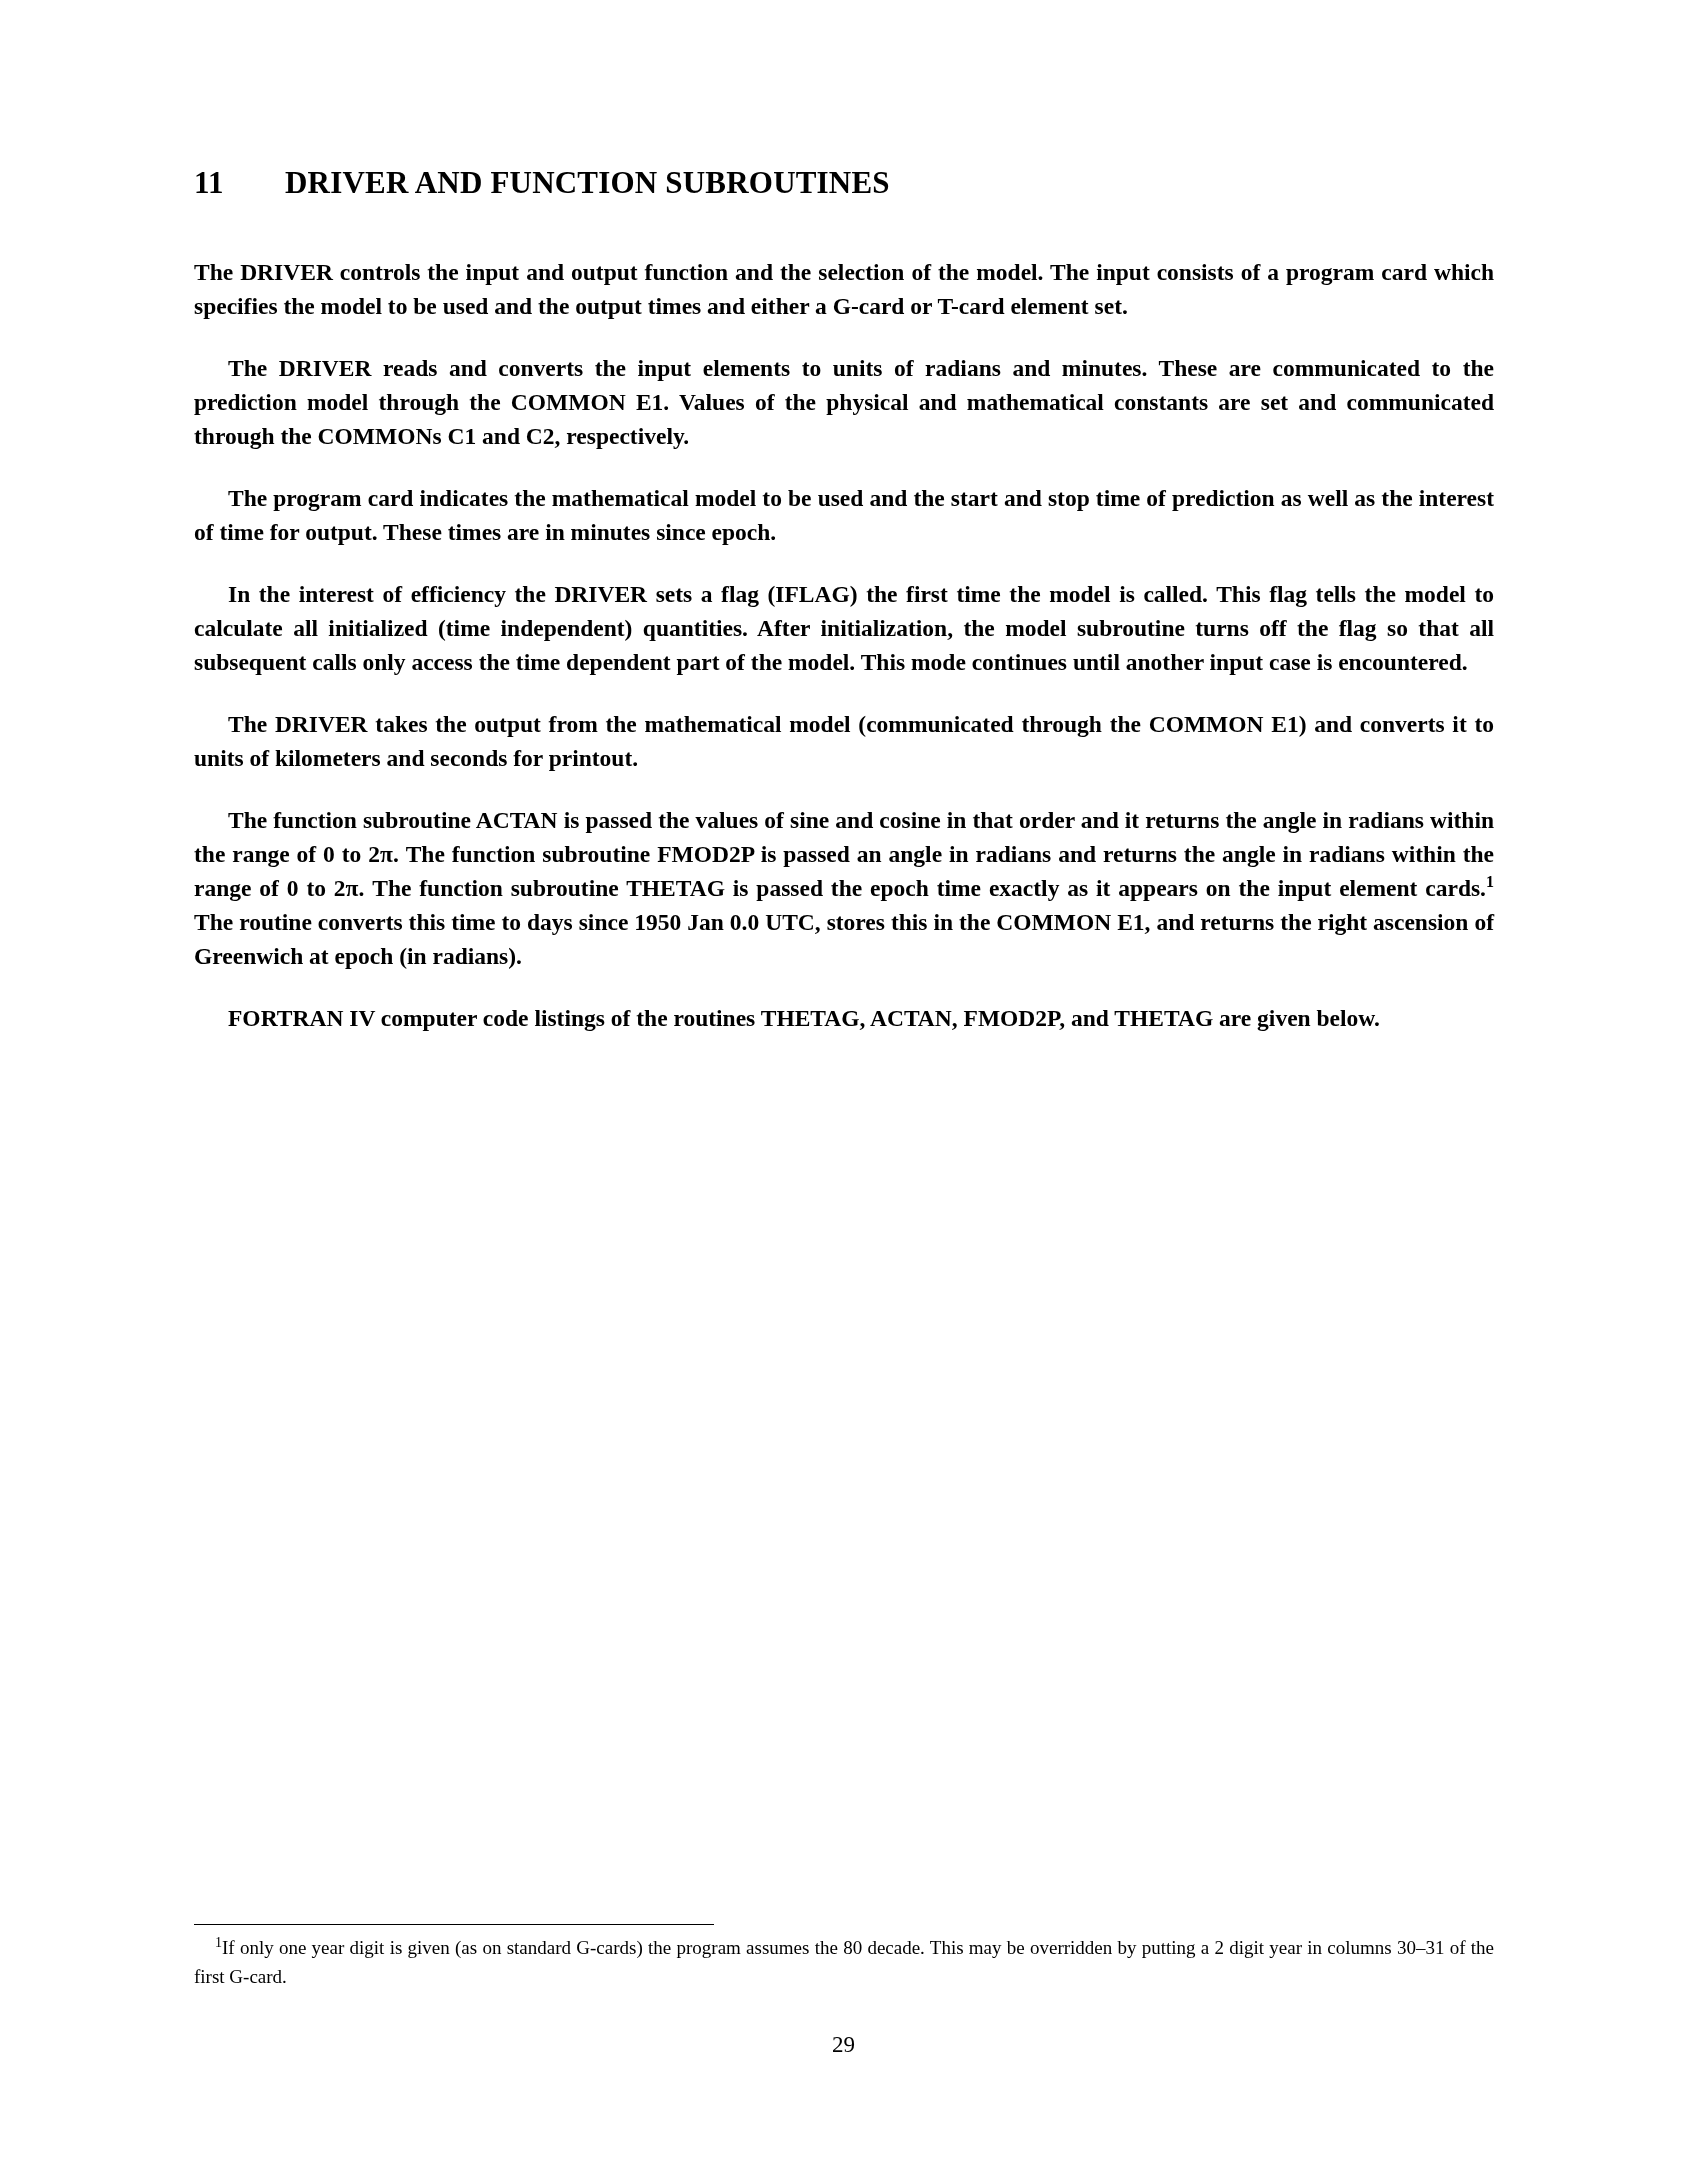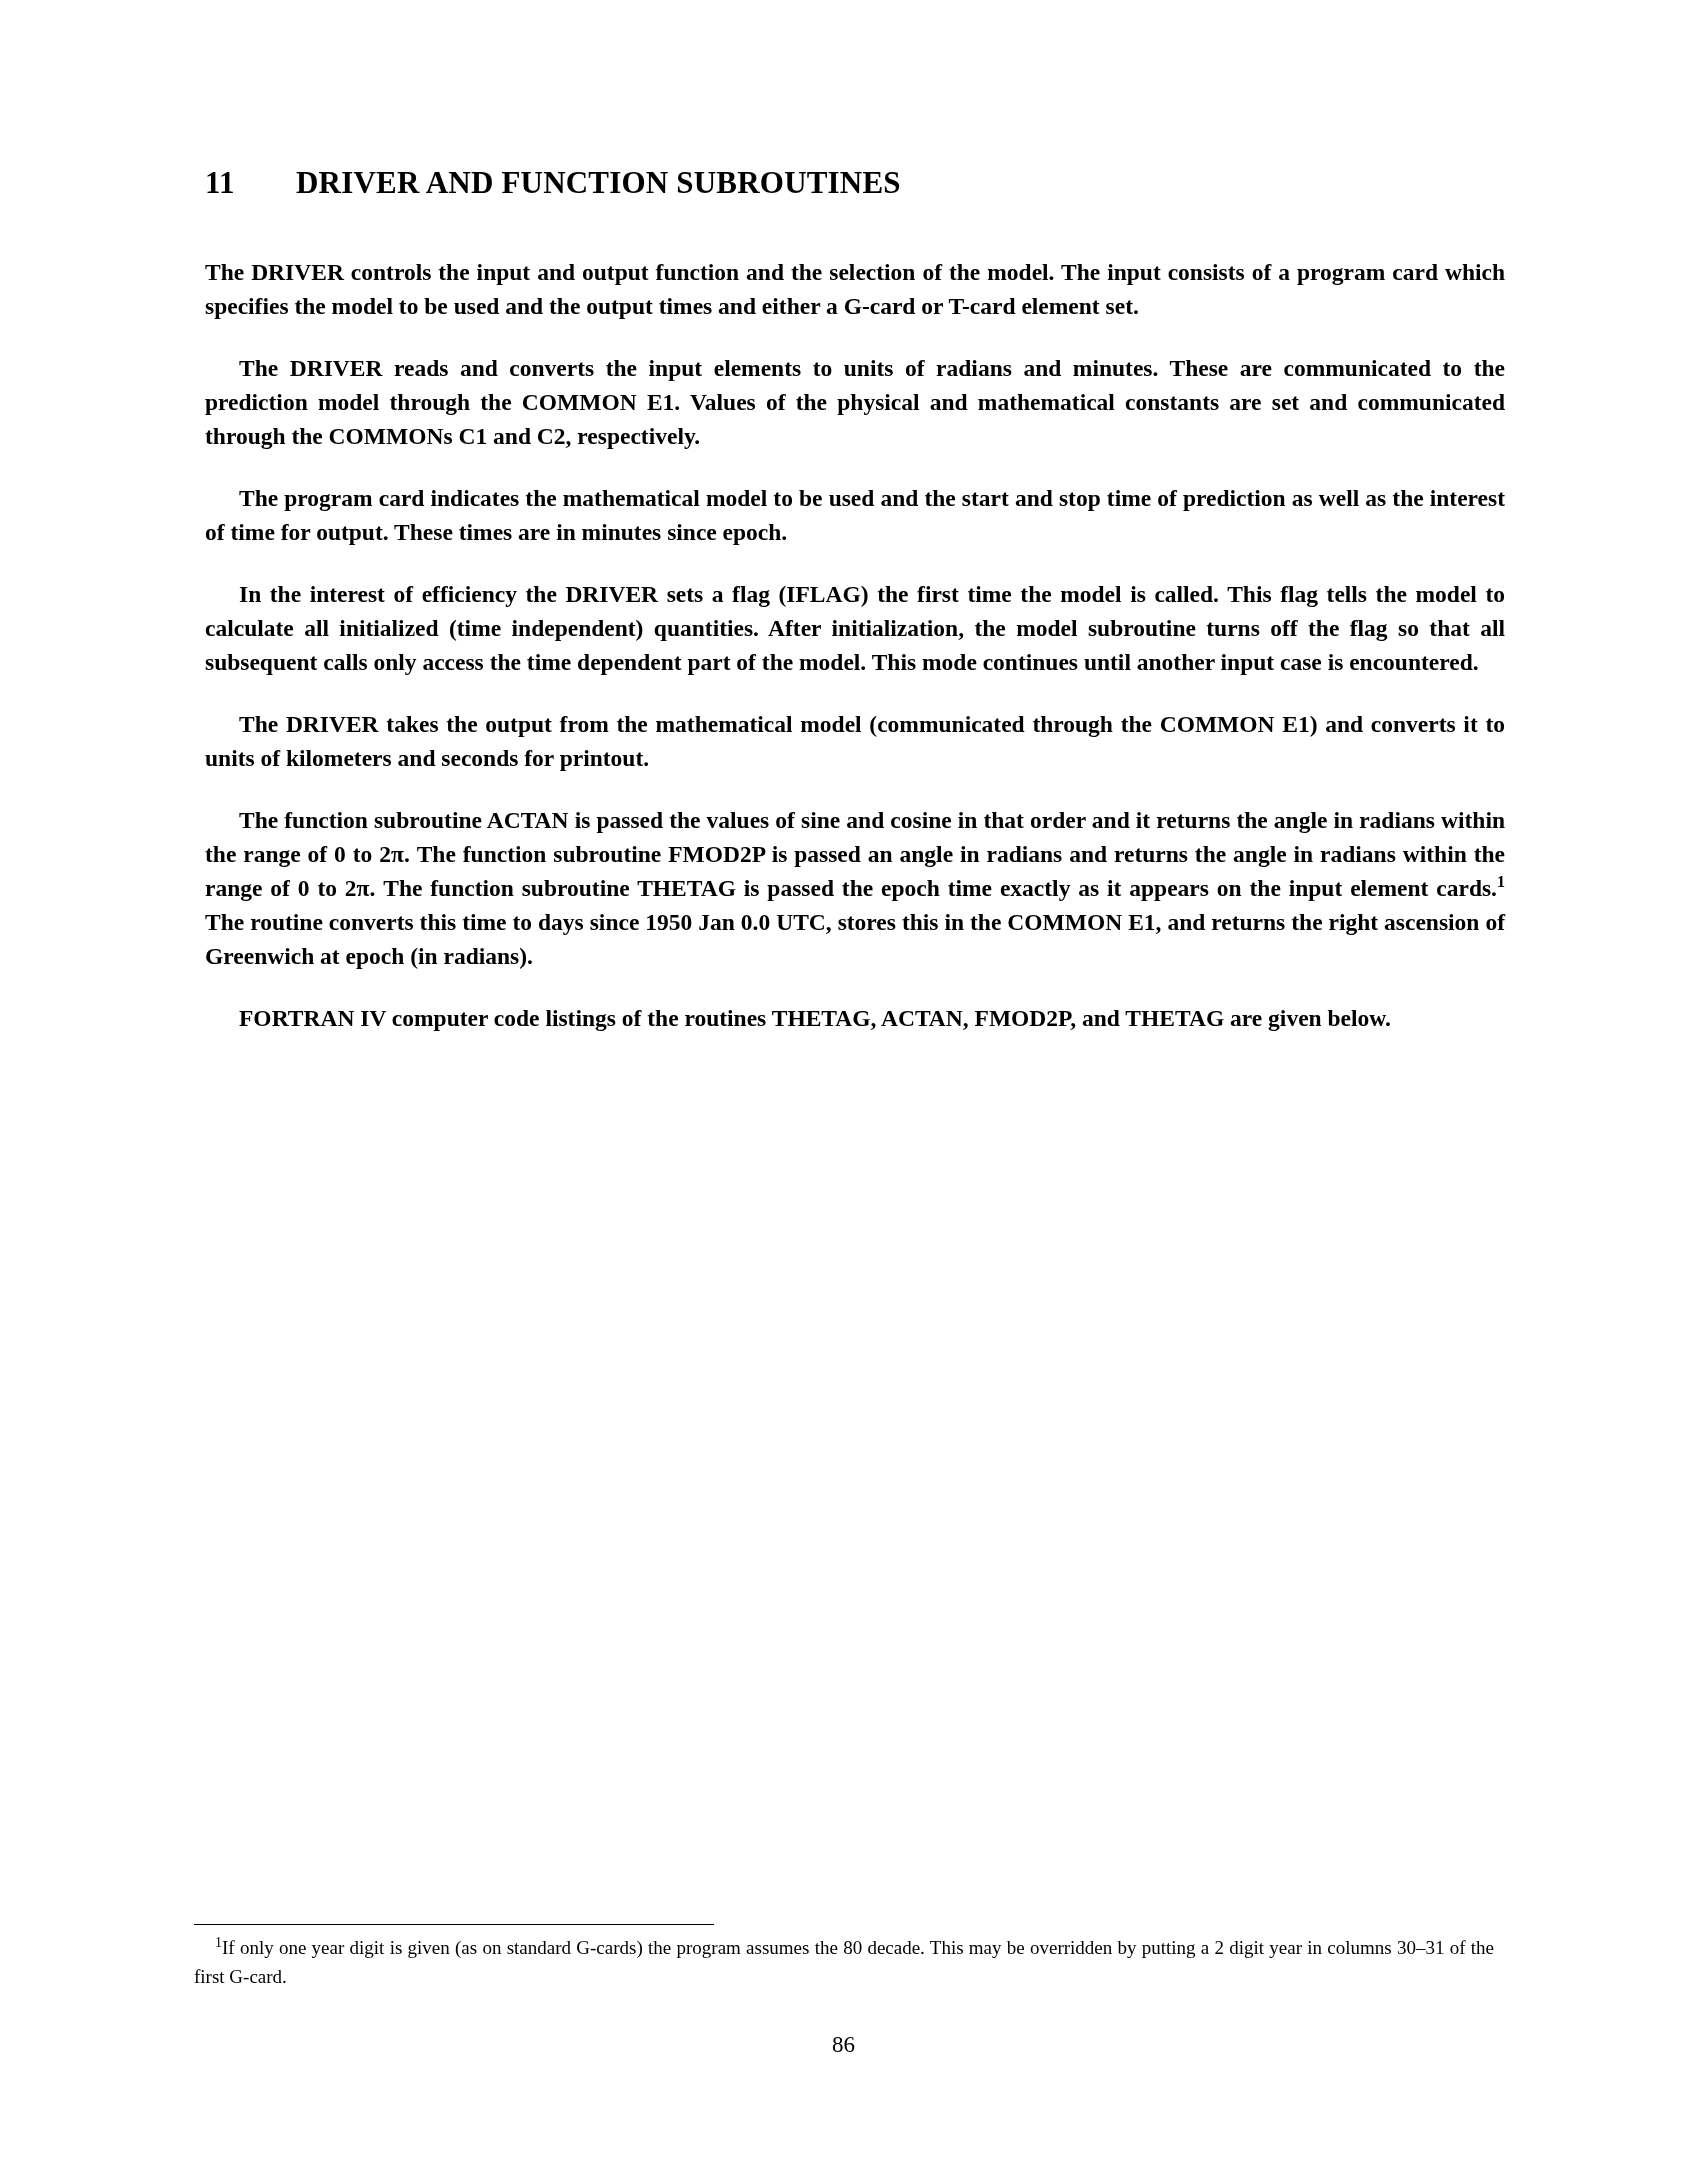--- a/index.html
+++ b/index.html
@@ -16,21 +16,21 @@
   }
   .page {
     position: absolute;
     left: 0; top: 0;
     width: 1687px;
     height: 2183px;
     box-sizing: border-box;
   }
   .content {
     position: absolute;
-    left: 205px;
+    left: 194px;
     top: 165px;
     width: 1300px;
   }
   h1.section-title {
     font-size: 31px;
     font-weight: bold;
     margin: 0 0 0 0;
     letter-spacing: 0.2px;
     font-family: "Liberation Serif", serif;
   }
@@ -124,16 +124,16 @@
 
     <p class="para indented">FORTRAN IV computer code listings of the routines THETAG, ACTAN, FMOD2P, and THETAG are given below.</p>
 
   </div>
 
   <div class="footnote-area">
     <div class="footnote-rule"></div>
     <p class="footnote"><span class="footnote-indent"></span><span class="fnmark">1</span><span>If only one year digit is given (as on standard G-cards) the program assumes the 80 decade. This may be overridden by putting a 2 digit year in columns 30–31 of the first G-card.</span></p>
   </div>
 
-  <div class="page-number">86</div>
+  <div class="page-number">29</div>
 
 </div>
 
 
 </body></html>

